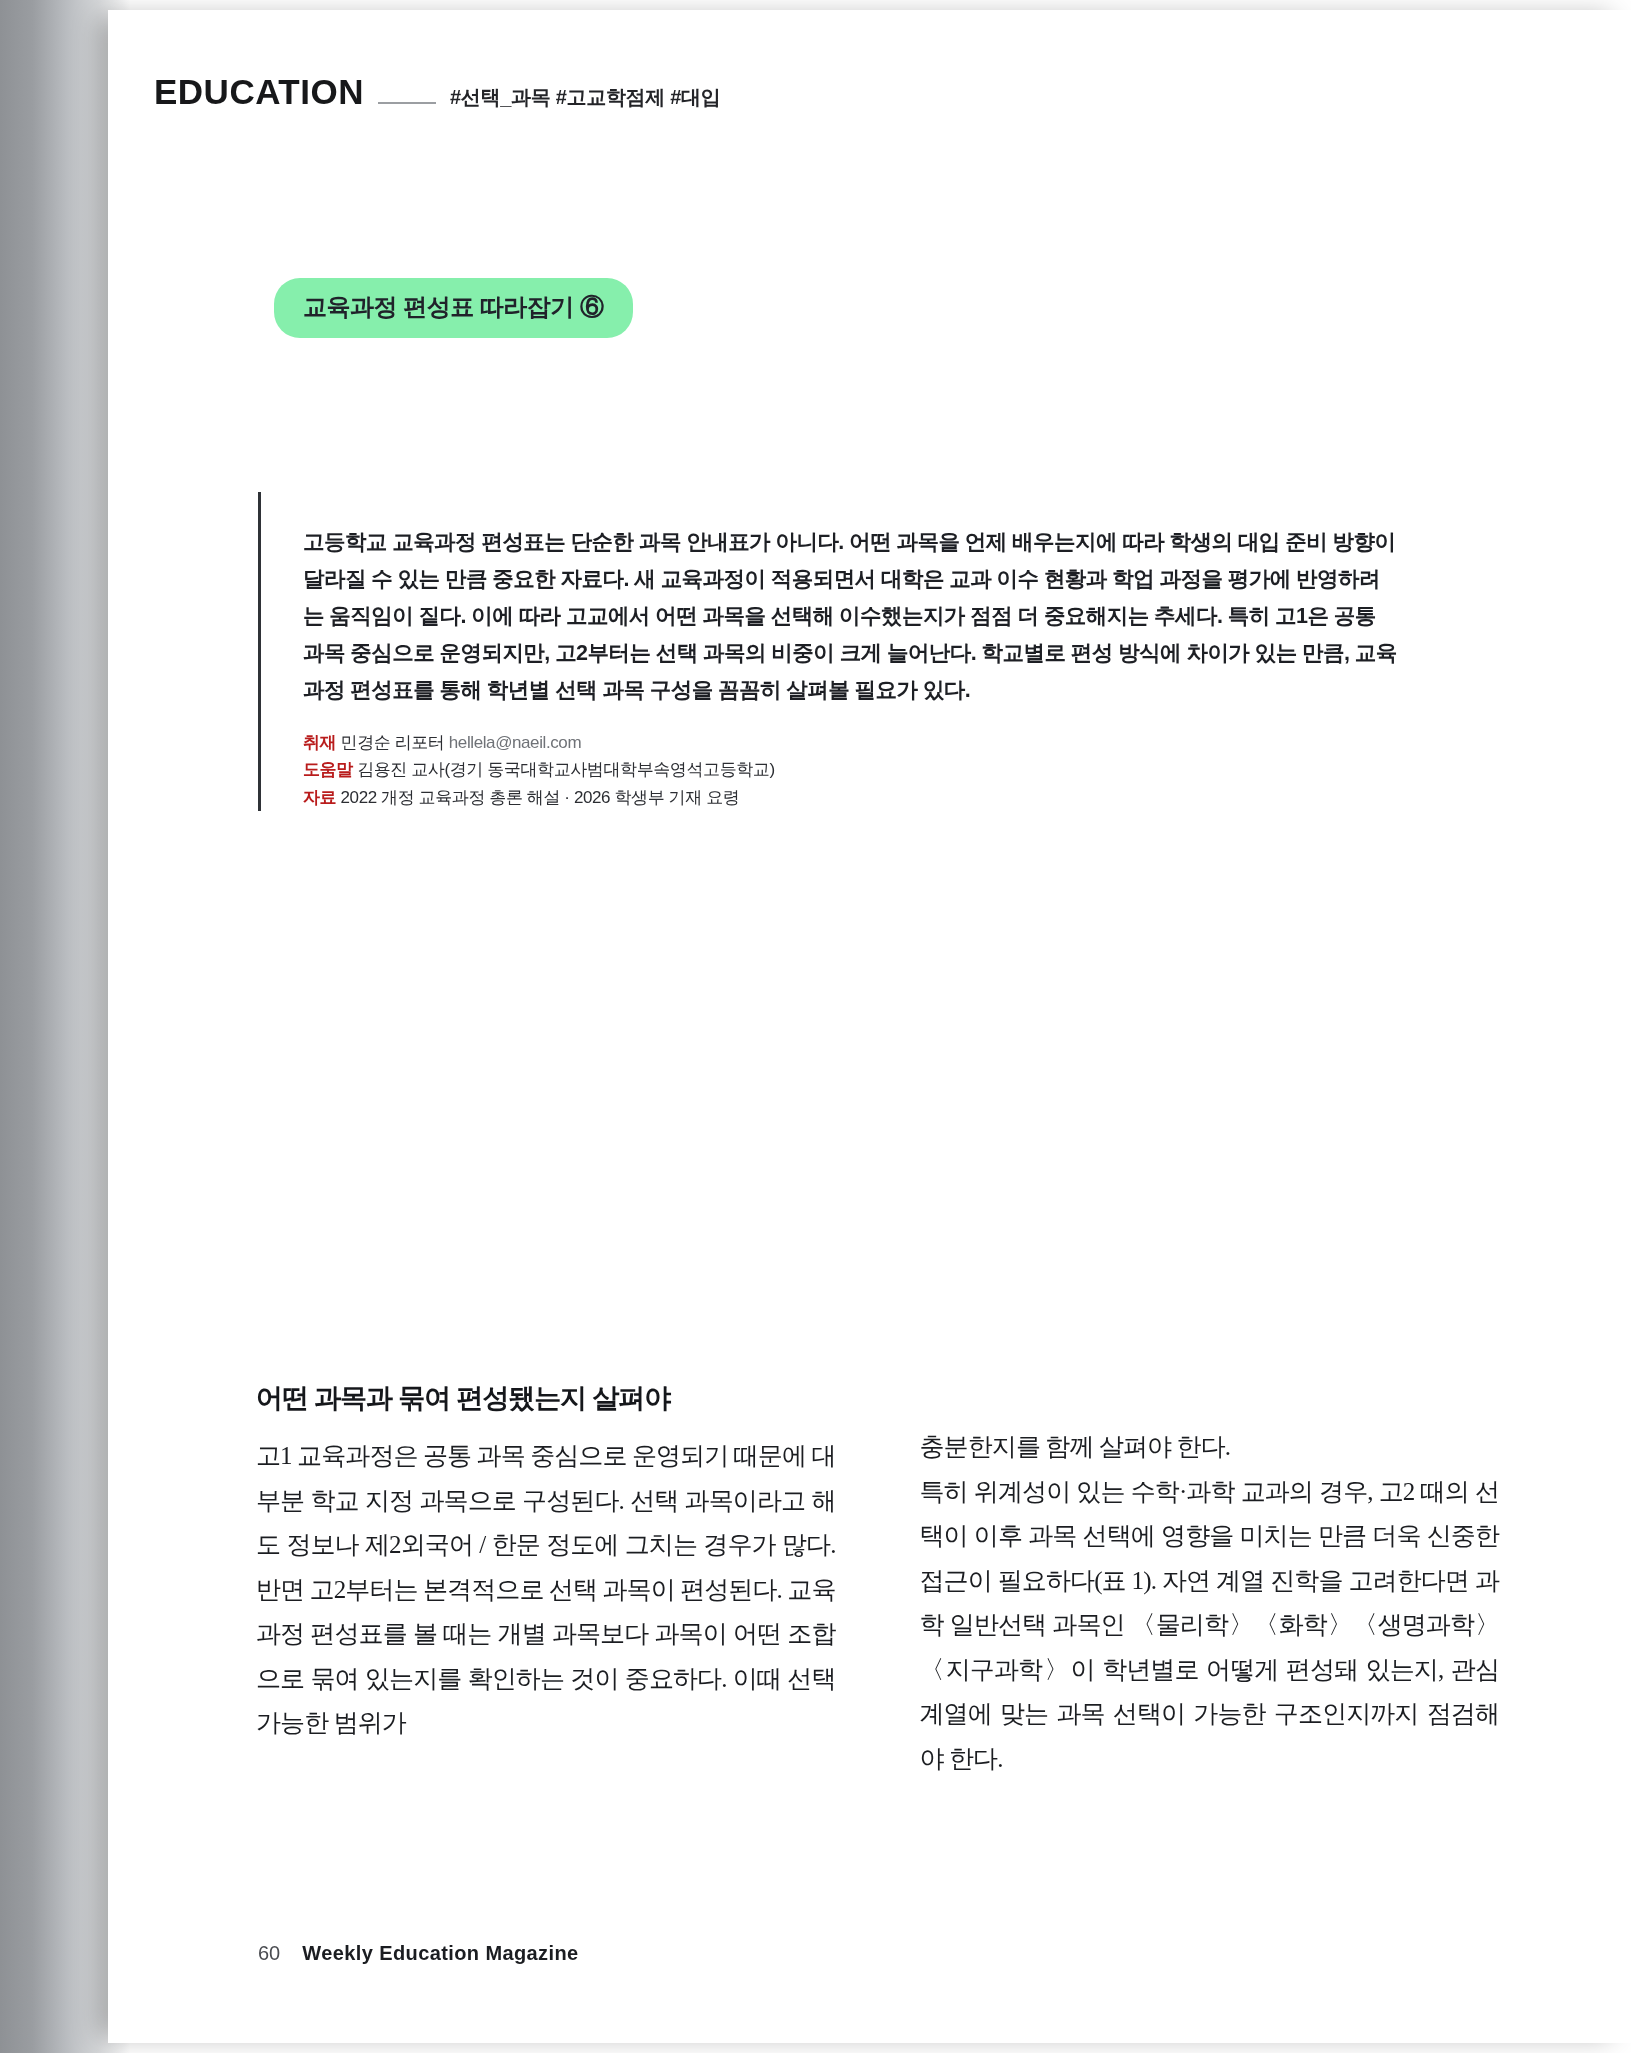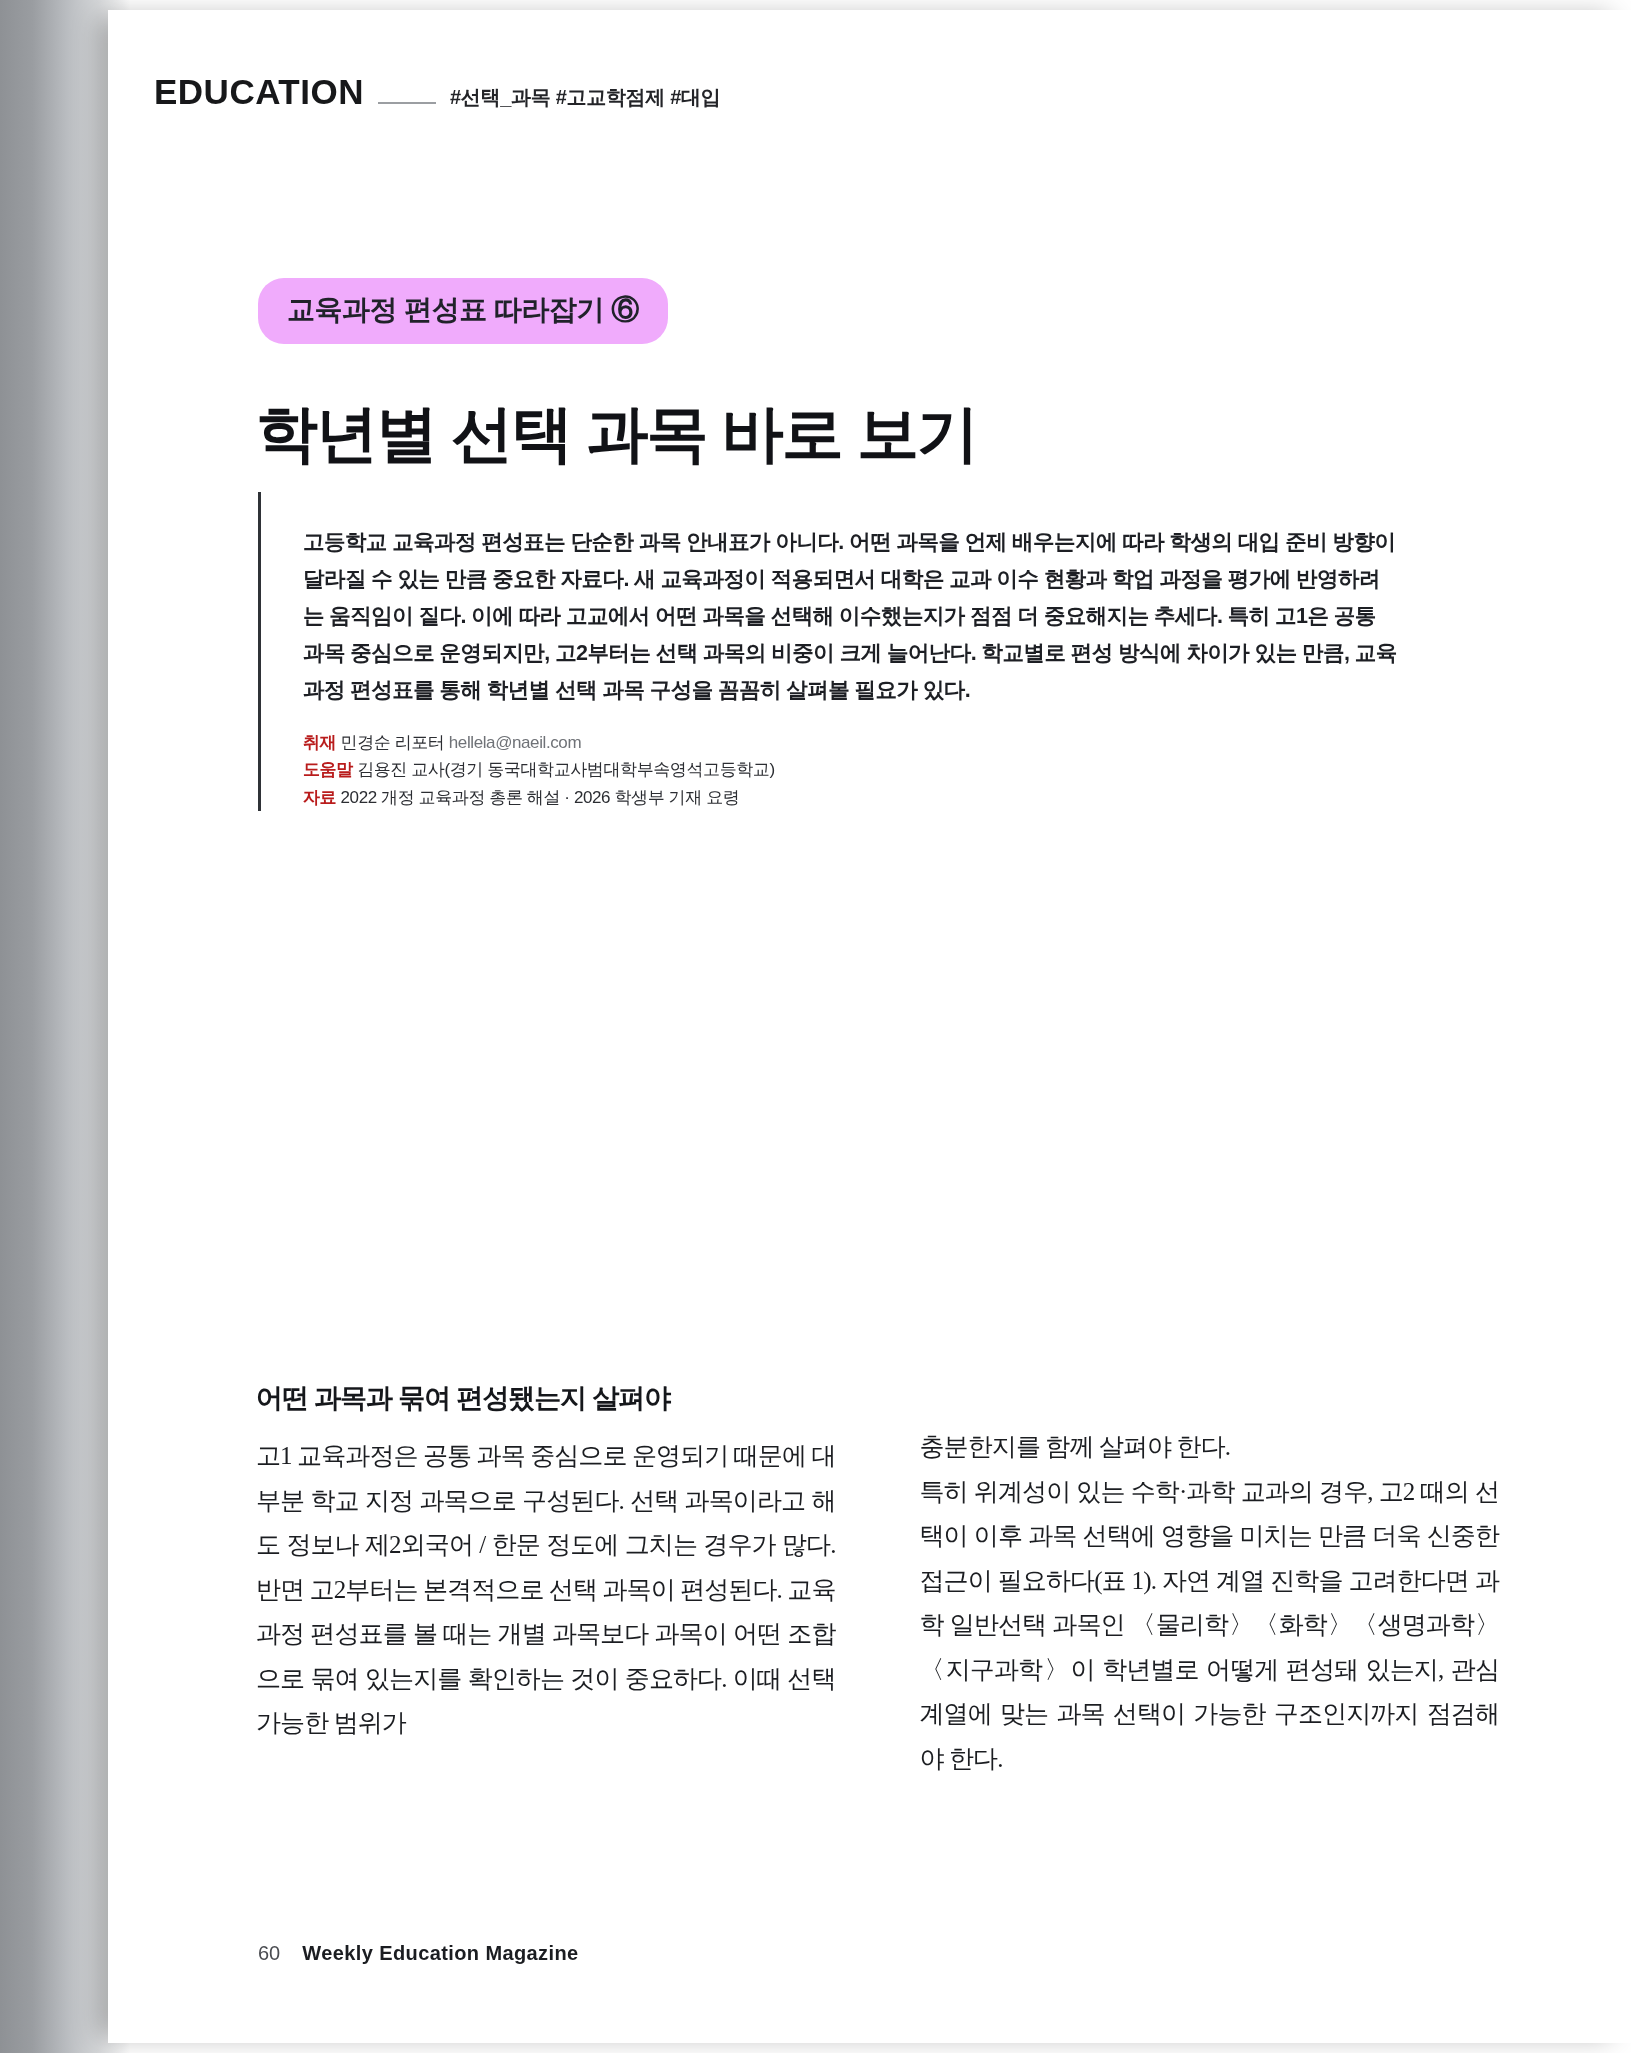--- a/index.html
+++ b/index.html
@@ -60,25 +60,25 @@
   .header-tags {
     font-size: 20px;
     color: #232428;
     font-weight: bold;
     letter-spacing: -0.3px;
   }
 
   
   .badge {
     position: absolute;
-    left: 150px;
+    left: 166px;
     top: 268px;
-    background: #f0abfc;
+    background: #86efac;
     color: #20222a;
-    font-size: 28px;
+    font-size: 24px;
     font-weight: bold;
     padding: 13px 29px 15px 29px;
     border-radius: 26px;
     letter-spacing: -0.5px;
   }
 
   
   .main-title {
     position: absolute;
     left: 148px;
@@ -199,21 +199,20 @@
     <div class="page-inner">
 
       <div class="header">
         <span class="header-title">EDUCATION</span>
         <span class="header-rule"></span>
         <span class="header-tags">#선택_과목  #고교학점제  #대입</span>
       </div>
 
       <div class="badge">교육과정 편성표 따라잡기 ⑥</div>
 
-      <h1 class="main-title">학년별 선택 과목 바로 보기</h1>
 
       <div class="lead-wrap">
         <div class="lead-bar"></div>
         <div class="lead-body">
           <p class="lead-p">고등학교 교육과정 편성표는 단순한 과목 안내표가 아니다. 어떤 과목을 언제 배우는지에 따라 학생의 대입 준비 방향이 달라질 수 있는 만큼 중요한 자료다. 새 교육과정이 적용되면서 대학은 교과 이수 현황과 학업 과정을 평가에 반영하려는 움직임이 짙다. 이에 따라 고교에서 어떤 과목을 선택해 이수했는지가 점점 더 중요해지는 추세다. 특히 고1은 공통 과목 중심으로 운영되지만, 고2부터는 선택 과목의 비중이 크게 늘어난다. 학교별로 편성 방식에 차이가 있는 만큼, 교육과정 편성표를 통해 학년별 선택 과목 구성을 꼼꼼히 살펴볼 필요가 있다.</p>
           <div class="credits">
             <div class="credit-line">
               <span class="k">취재</span>
               <span>민경순 리포터</span>
               <span class="credit-mail">hellela@naeil.com</span>

